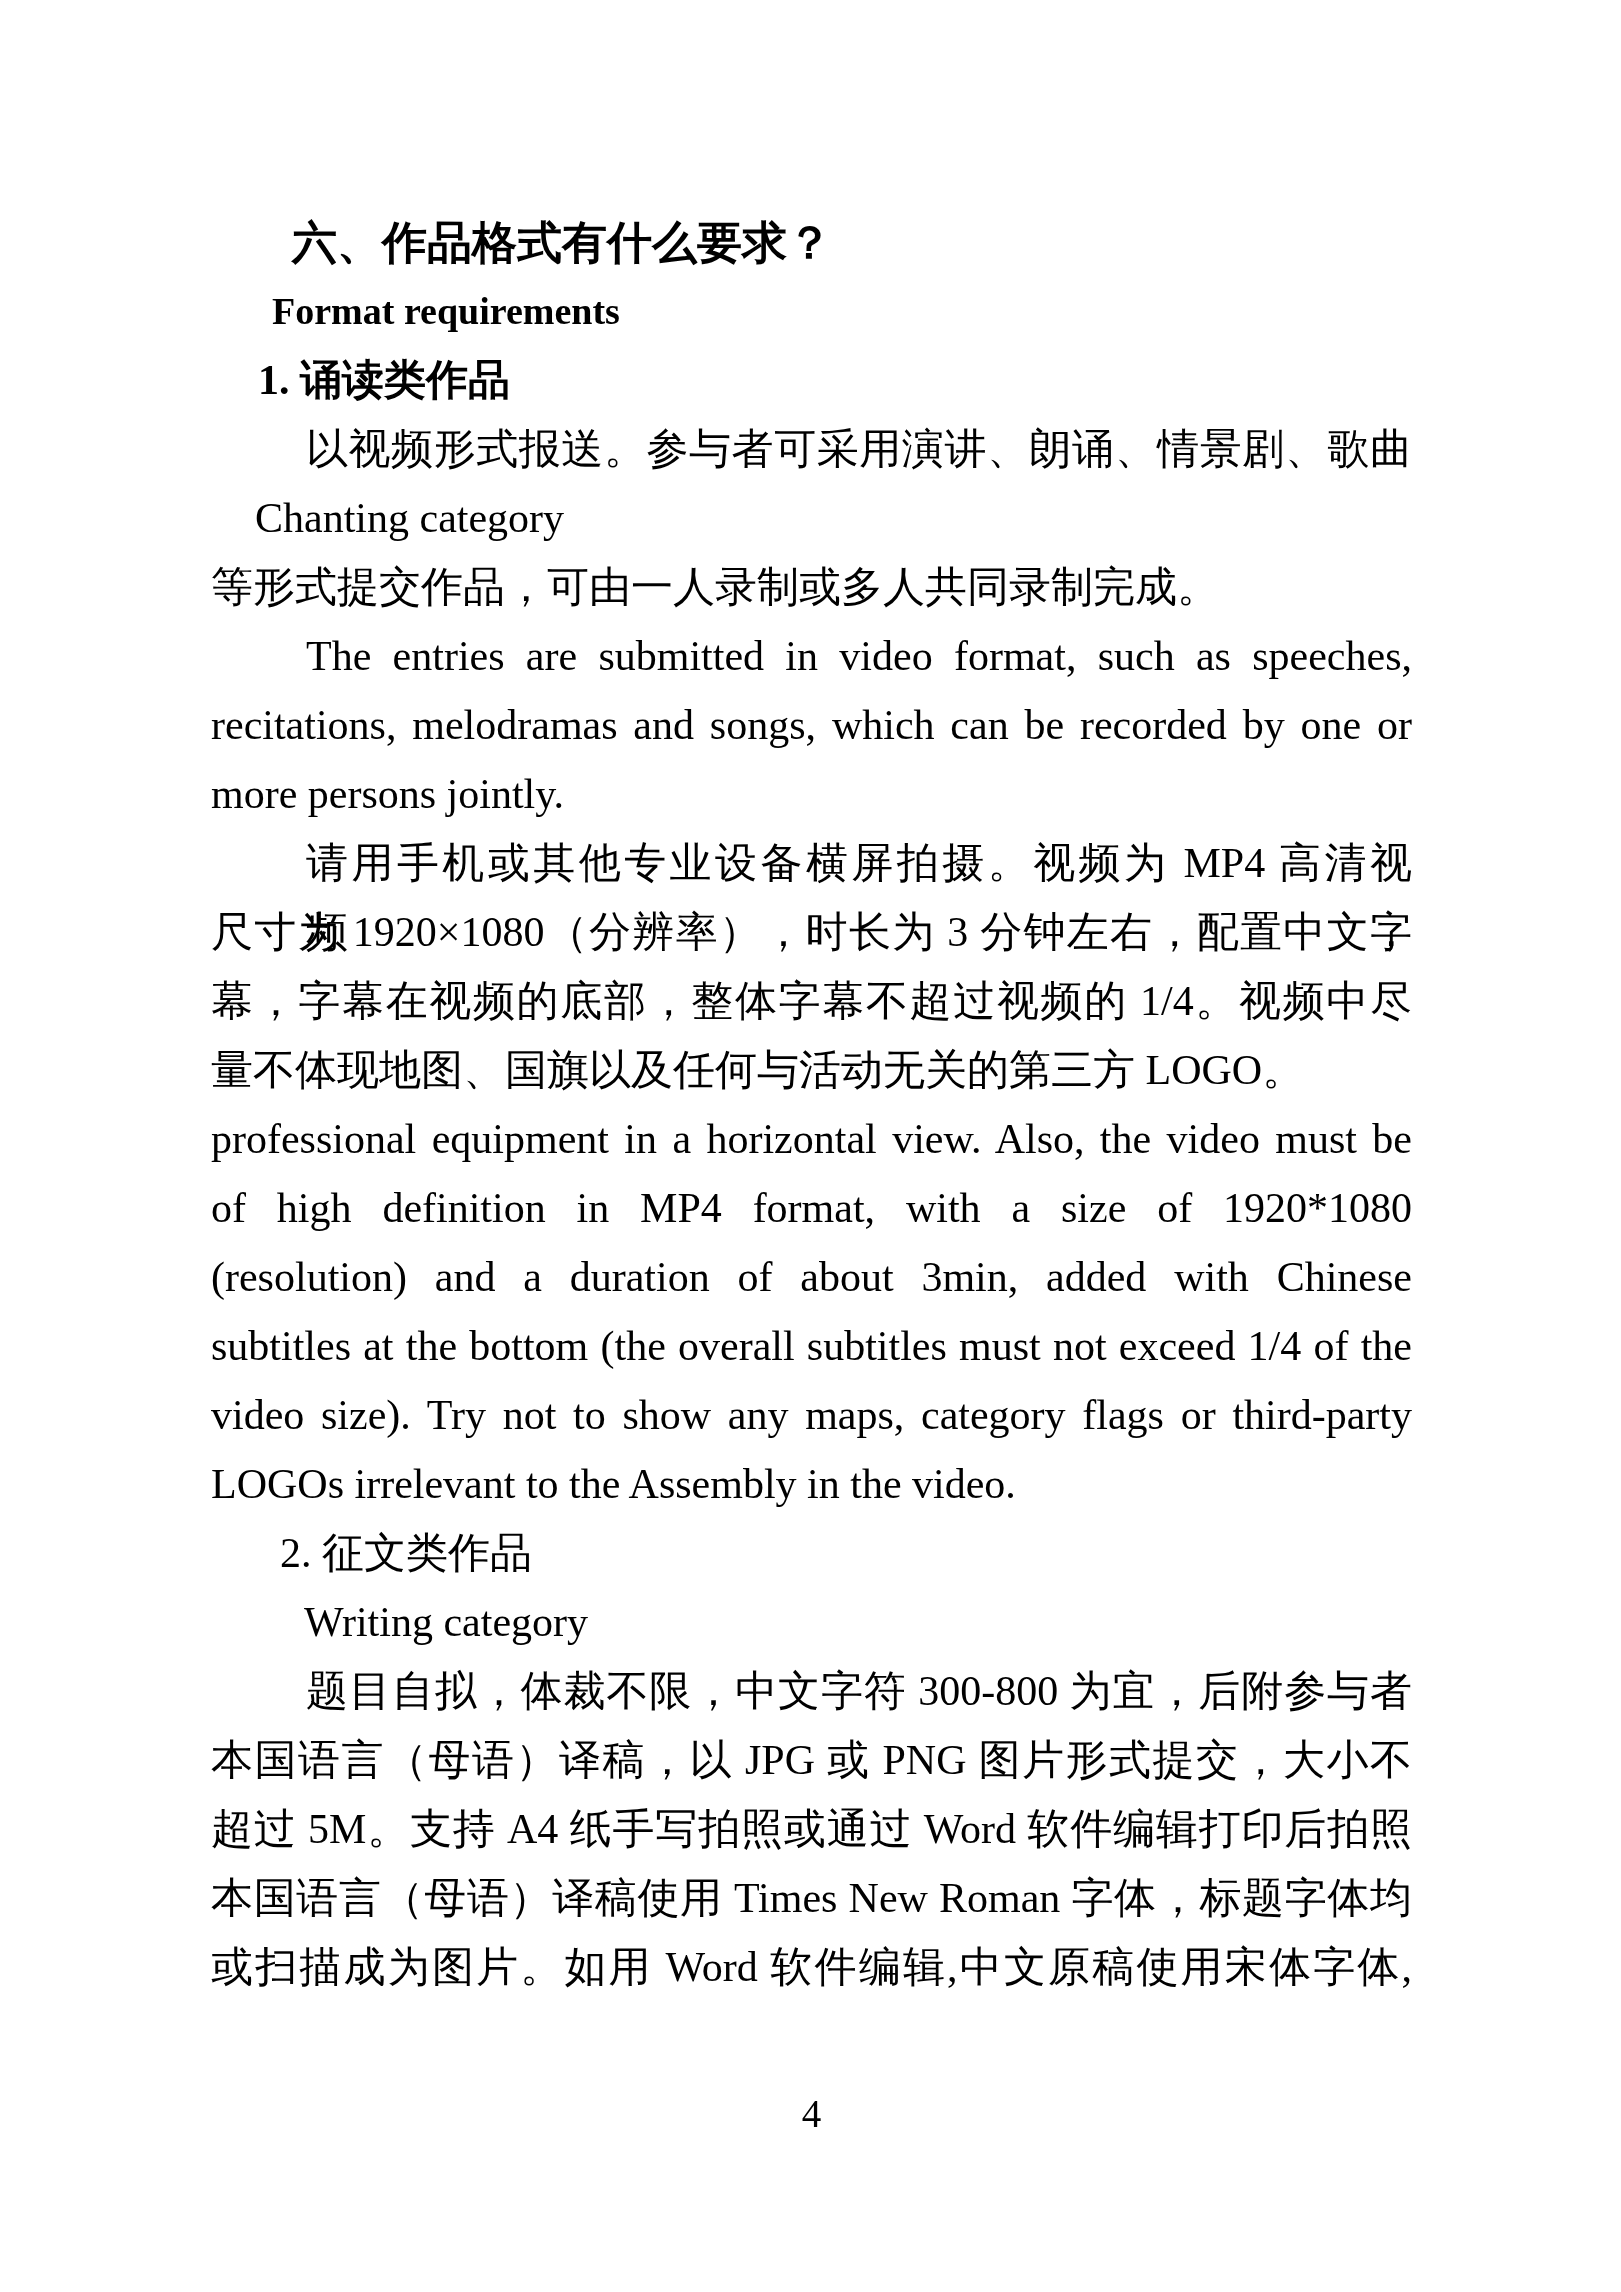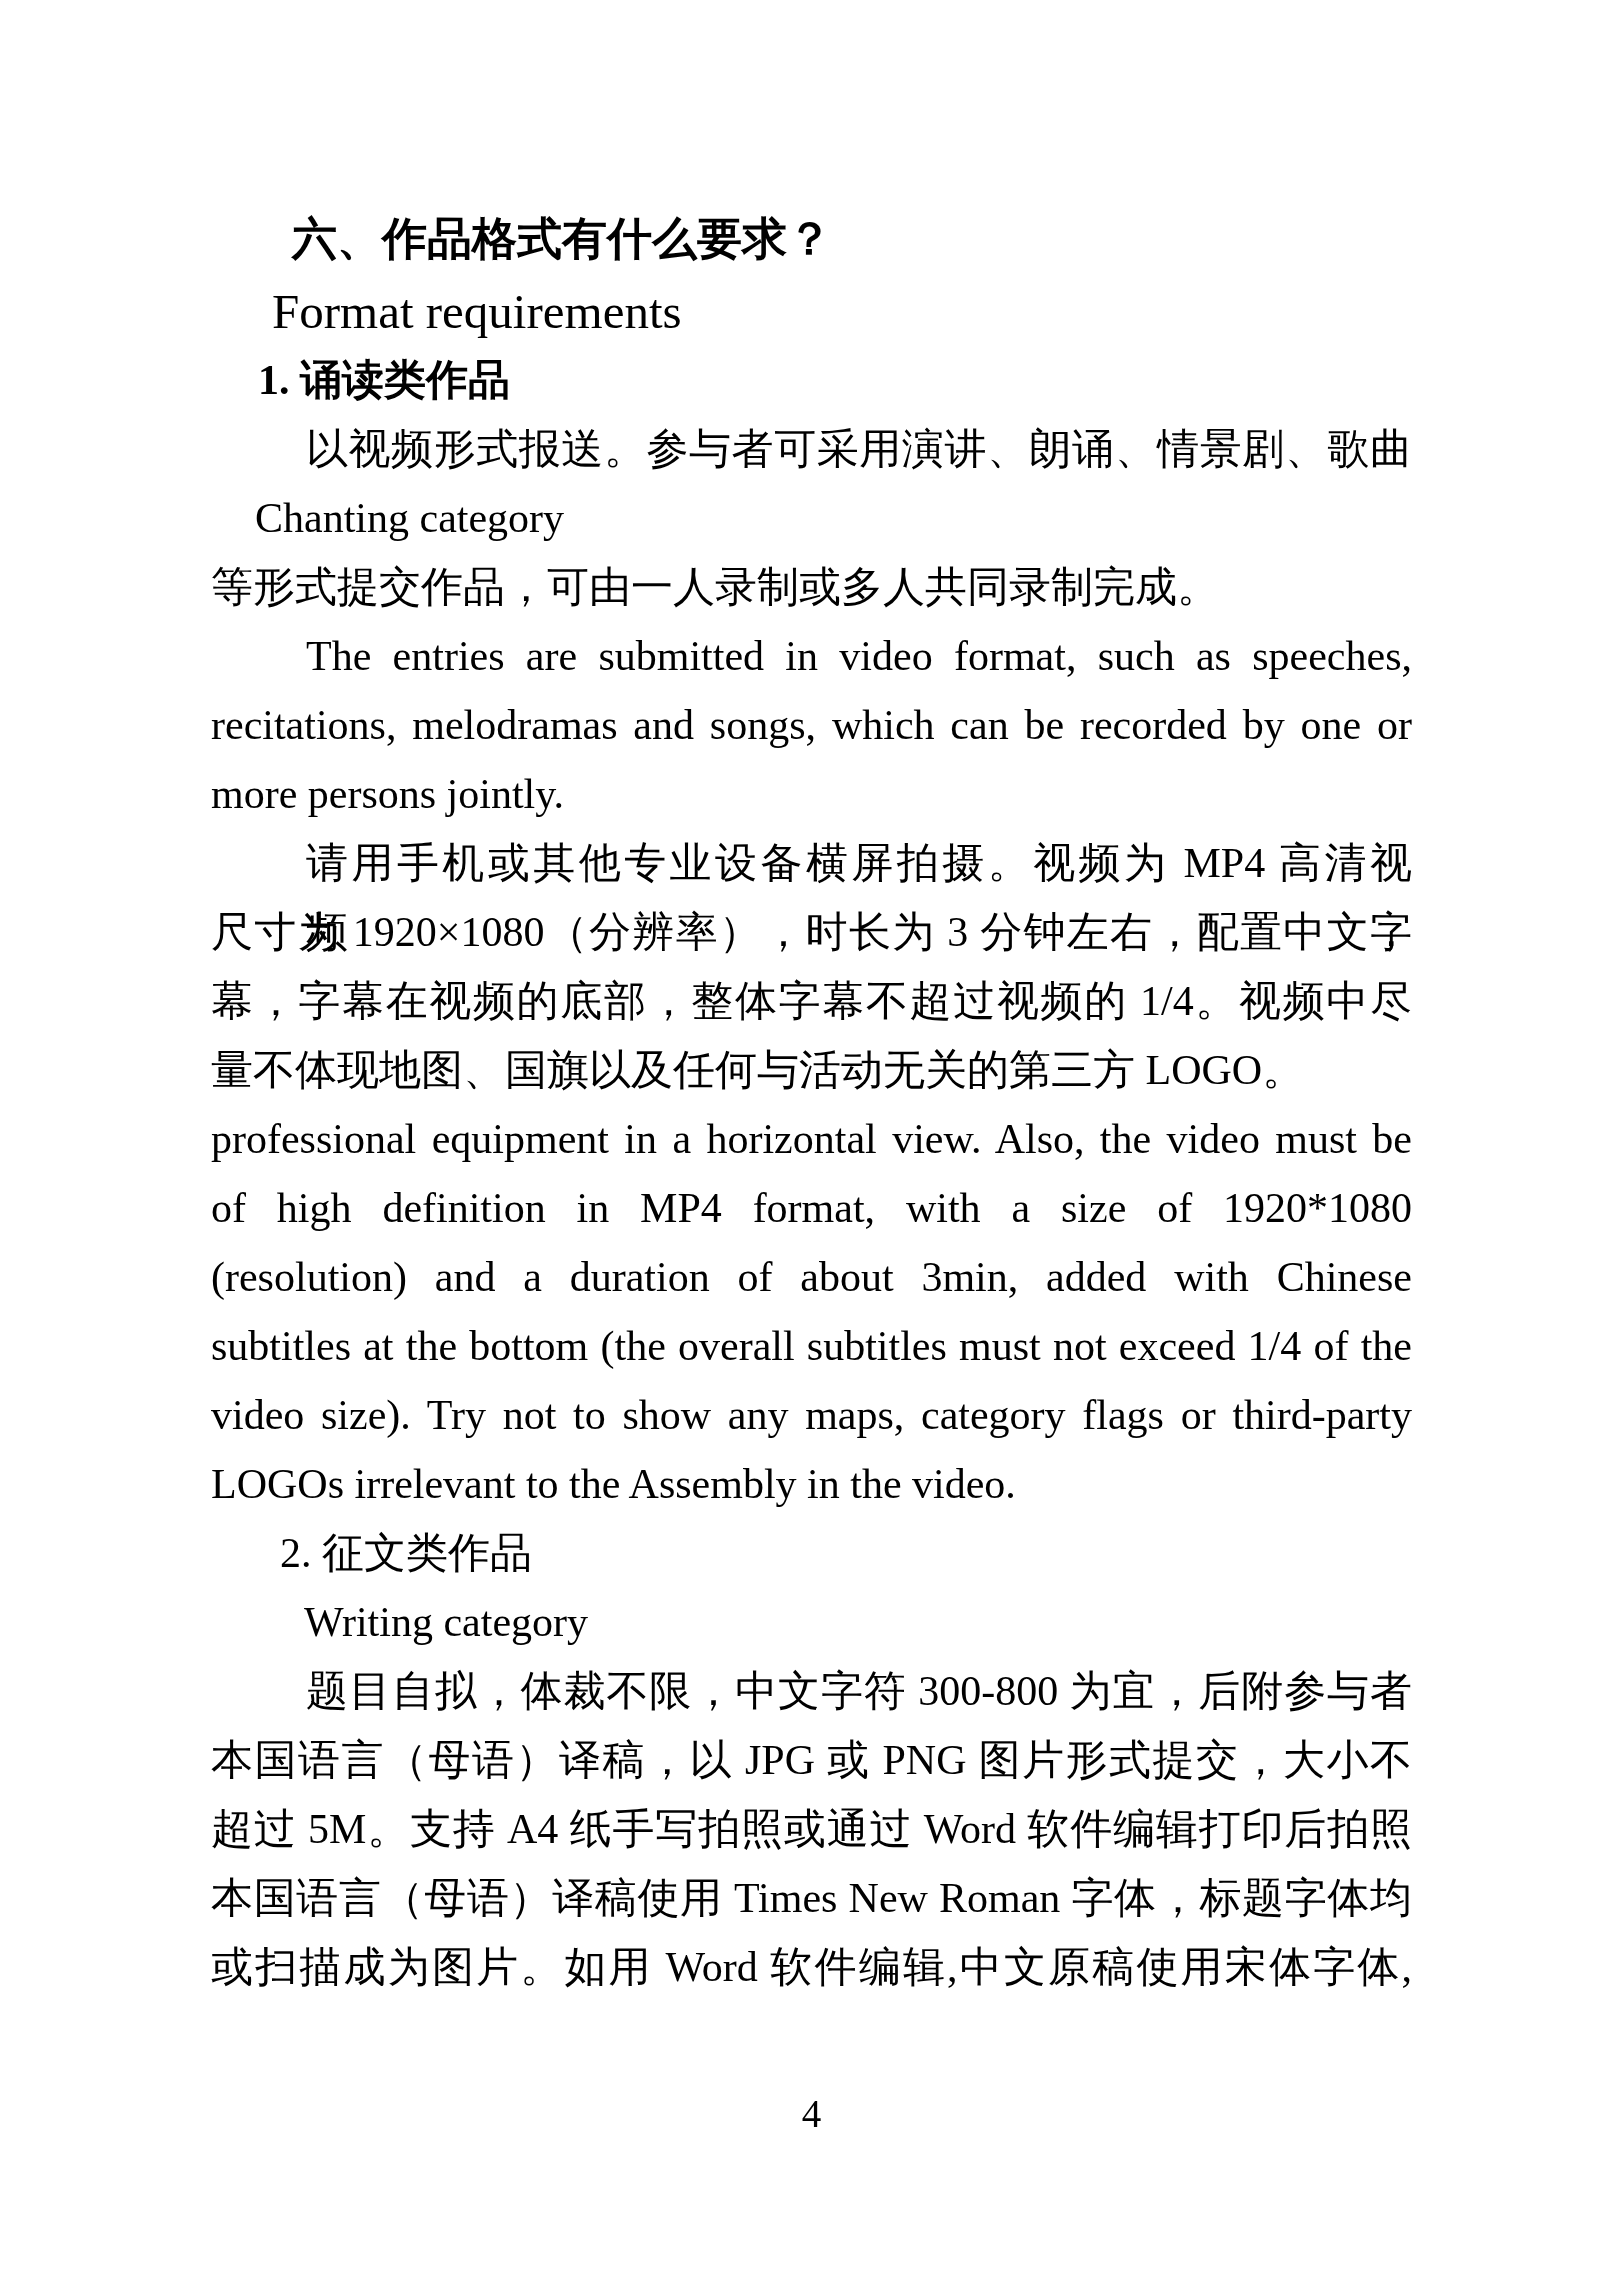--- a/index.html
+++ b/index.html
@@ -33,30 +33,30 @@
   .j {
     text-align: justify;
     text-align-last: justify;
   }
 
   
   .ind { padding-left: 95px; }
 
   
   .heading-zh {
-    font-family: Liberation Mono, monospace;
+    font-family: Liberation Sans, sans-serif;
     font-weight: bold;
     font-size: 45px;
     padding-left: 81px;
   }
 
   
   .heading-en {
-    font-weight: normal;
-    font-size: 49px;
+    font-weight: bold;
+    font-size: 38px;
     padding-left: 61px;
   }
 
   .item-1 { padding-left: 47px; font-weight: bold; }
   .cat-1  { padding-left: 44px; }
   .item-2 { padding-left: 69px; }
   .cat-2  { padding-left: 93px; }
 
   .pagenum {
     position: absolute;

